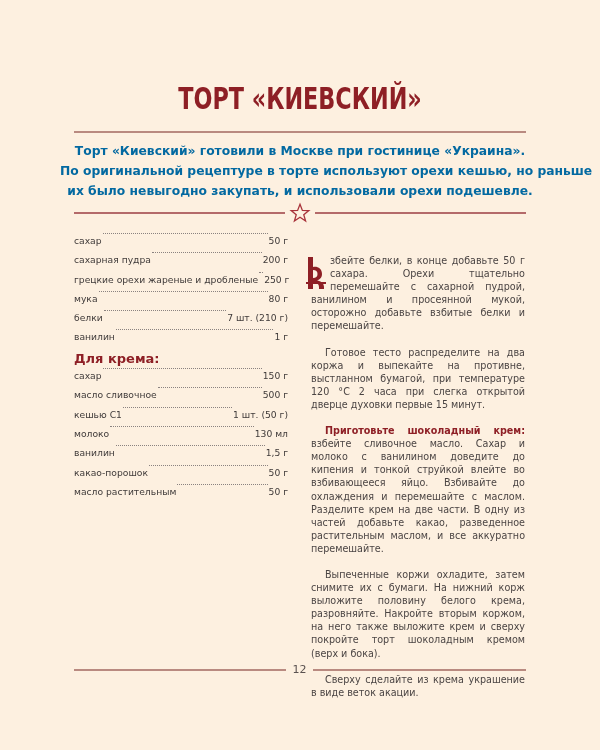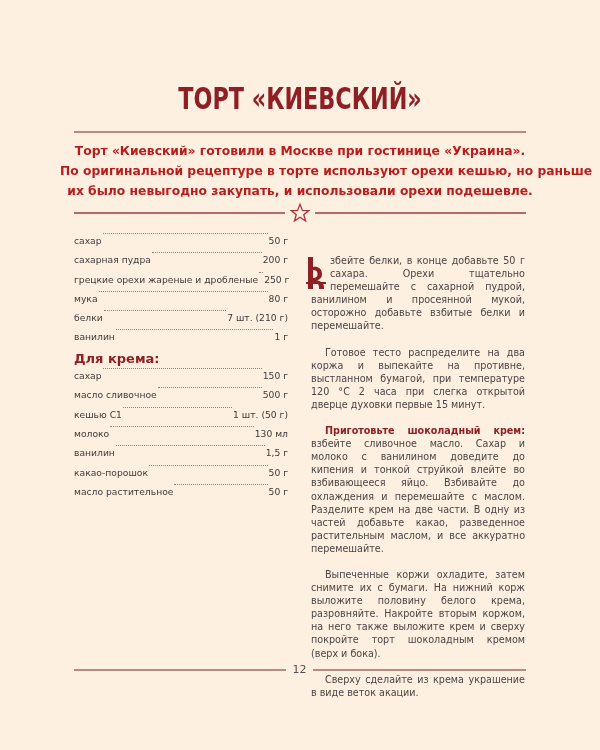--- a/index.html
+++ b/index.html
@@ -47,21 +47,21 @@
     }
     .intro {
       position: absolute;
       top: 141px;
       left: 60px;
       width: 480px;
       text-align: center;
       font-weight: bold;
       font-size: 12.3px;
       line-height: 20px;
-      color: #b91c1c;
+      color: #0369a1;
     }
     .intro div { white-space: nowrap; }
 
     .ingredients {
       position: absolute;
       top: 235px;
       left: 74px;
       width: 214px;
       font-size: 9.2px;
       color: #3f3a39;
@@ -204,21 +204,21 @@
     <span class="ing-name">ванилин</span>
     <span class="ing-dots"></span>
     <span class="ing-amount">1,5 г</span>
   </div>
   <div class="ing-row">
     <span class="ing-name">какао-порошок</span>
     <span class="ing-dots"></span>
     <span class="ing-amount">50 г</span>
   </div>
   <div class="ing-row">
-    <span class="ing-name">масло растительное</span>
+    <span class="ing-name">масло растительным</span>
     <span class="ing-dots"></span>
     <span class="ing-amount">50 г</span>
   </div>
 </div>
 
 <div class="steps">
   <p class="first">
     <svg class="dropcap" viewBox="0 0 22 36">
       <path d="M3 2 L8 2 L8 12 C12 11 17 13 17 19 C17 23 14 25 12 25.5 C16 26 19 28.5 19 32 L19 34 L14 34 L14 32 C14 29 12 27.5 8 27.5 L8 34 L3 34 Z M8 15 L8 23 C11 23 12.5 21.5 12.5 19 C12.5 16.5 11 15 8 15 Z M1 27 L21 27 L21 29 L1 29 Z" fill="#8e1f25"></path>
     </svg><span>збейте белки, в конце добавьте 50 г сахара. Орехи тщательно перемешайте с сахарной пудрой, ванилином и просеянной мукой, осторожно добавьте взбитые белки и перемешайте.</span>

